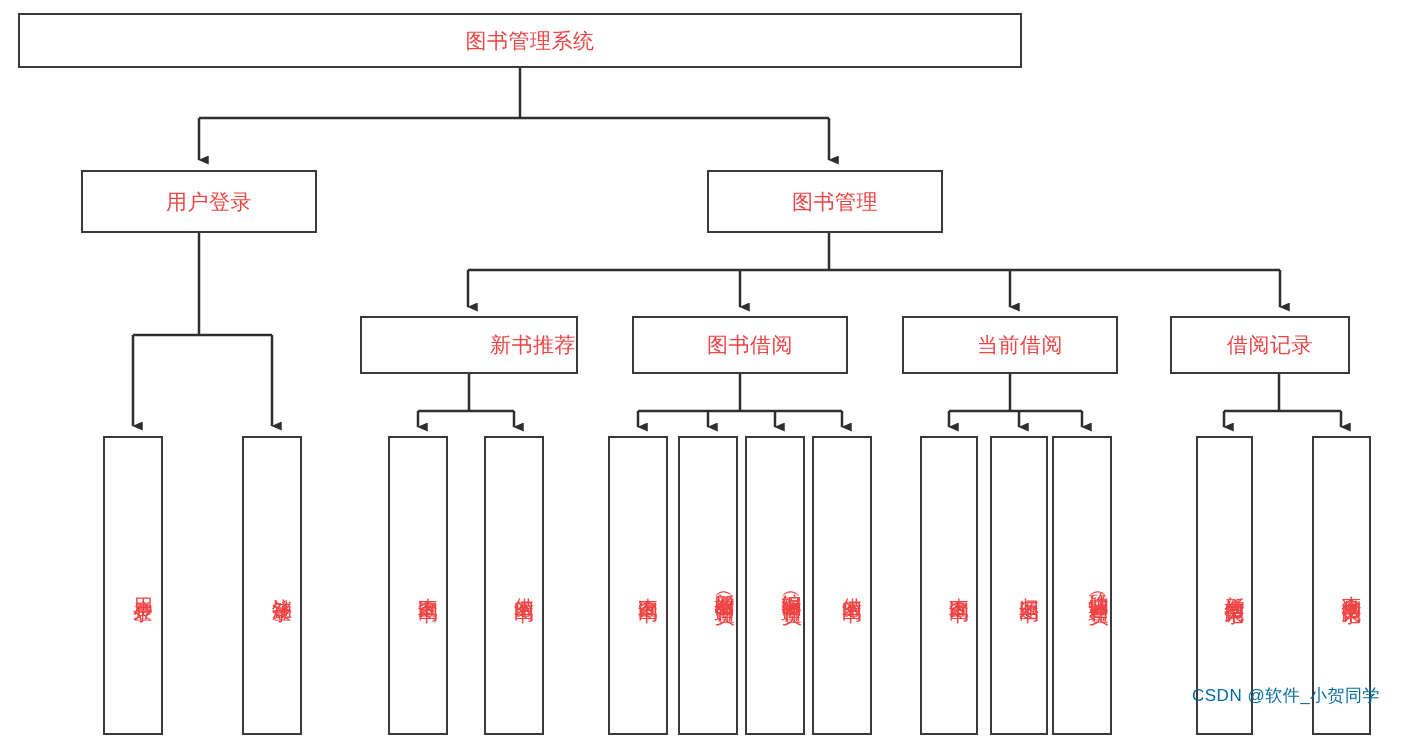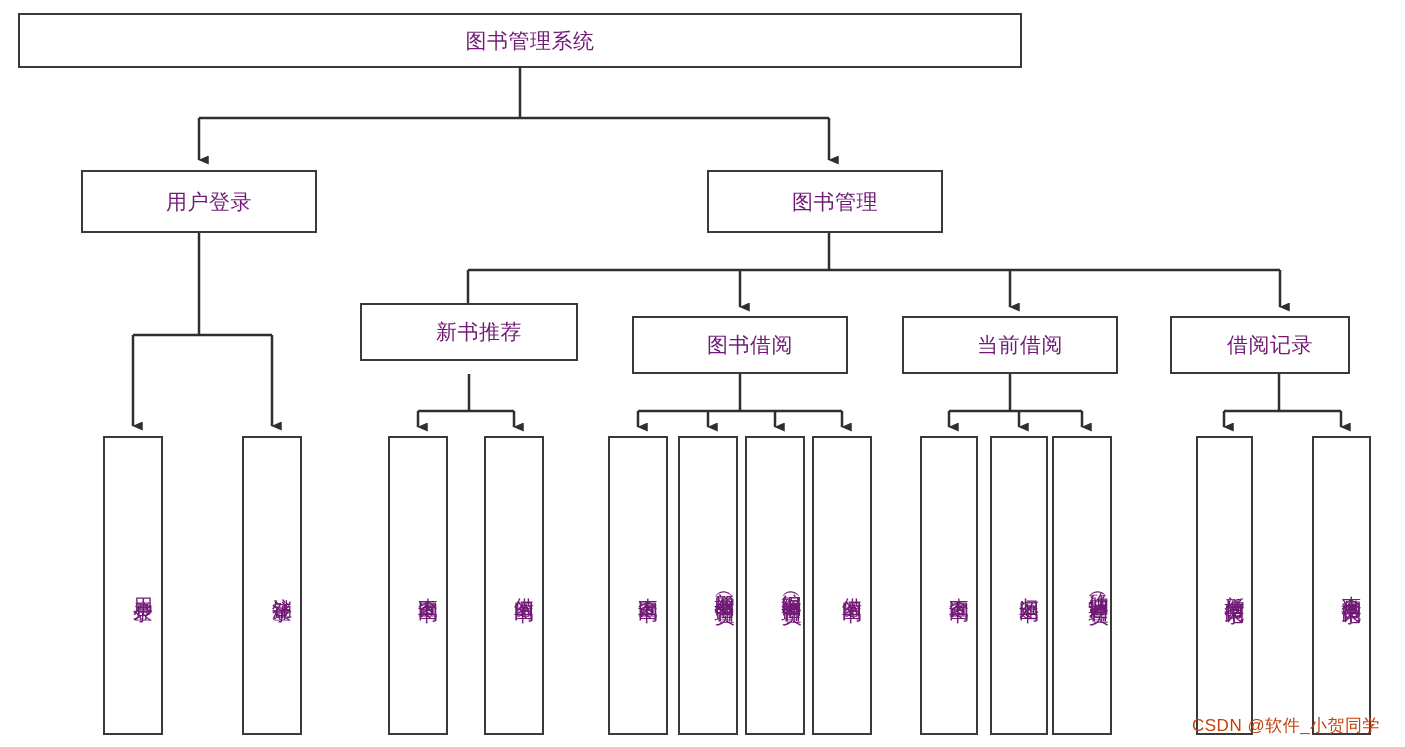--- a/index.html
+++ b/index.html
@@ -25,21 +25,21 @@
     height: 747px;
   }
   .node {
     position: absolute;
     box-sizing: border-box;
     background: #ffffff;
     border: 2.5px solid #3a3a3a;
     display: flex;
     align-items: center;
     justify-content: center;
-    color: #701a75;
+    color: #ef4444;
     padding-left: 20px;
   }
   .node.horiz {
     font-size: 21px;
     letter-spacing: 0.5px;
     line-height: 1.1;
   }
   .node.vert {
     writing-mode: vertical-rl;
     text-orientation: upright;
@@ -132,21 +132,21 @@
     <span>图书管理系统</span>
   </div>
 
   <div class="node horiz" id="n-l2-0" style="left: 81px; top: 170px; width: 236px; height: 63px;">
     <span>用户登录</span>
   </div>
   <div class="node horiz" id="n-l2-1" style="left: 707px; top: 170px; width: 236px; height: 63px;">
     <span>图书管理</span>
   </div>
 
-  <div class="node horiz" id="n-l3-0" style="left: 360px; top: 303px; width: 218px; height: 58px;">
+  <div class="node horiz" id="n-l3-0" style="left: 360px; top: 316px; width: 218px; height: 58px; justify-content: flex-end;">
     <span>新书推荐</span>
   </div>
   <div class="node horiz" id="n-l3-2" style="left: 902px; top: 316px; width: 216px; height: 58px;">
     <span>当前借阅</span>
   </div>
   <div class="node horiz" id="n-l3-1" style="left: 632px; top: 316px; width: 216px; height: 58px;">
     <span>图书借阅</span>
   </div>
   <div class="node horiz" id="n-l3-3" style="left: 1170px; top: 316px; width: 180px; height: 58px;">
     <span>借阅记录</span>
@@ -185,15 +185,15 @@
   <div class="node vert topalign" id="n-lf-10" style="left: 1052px; top: 436px; width: 60px; height: 299px;">
     <span class="vlabel">确认归还（管理员）</span>
   </div>
   <div class="node vert midalign" id="n-lf-11" style="left: 1196px; top: 436px; width: 57px; height: 299px;">
     <span class="vlabel">新增借阅记录</span>
   </div>
   <div class="node vert midalign" id="n-lf-12" style="left: 1312px; top: 436px; width: 59px; height: 299px;">
     <span class="vlabel">查询借阅记录</span>
   </div>
 
-  <div id="watermark" style="left: 1192px; top: 714px; color: #c2410c;">CSDN @软件_小贺同学</div>
+  <div id="watermark" style="left: 1192px; top: 684px; color: #0369a1;">CSDN @软件_小贺同学</div>
 
 </div>
 
 </body></html>

